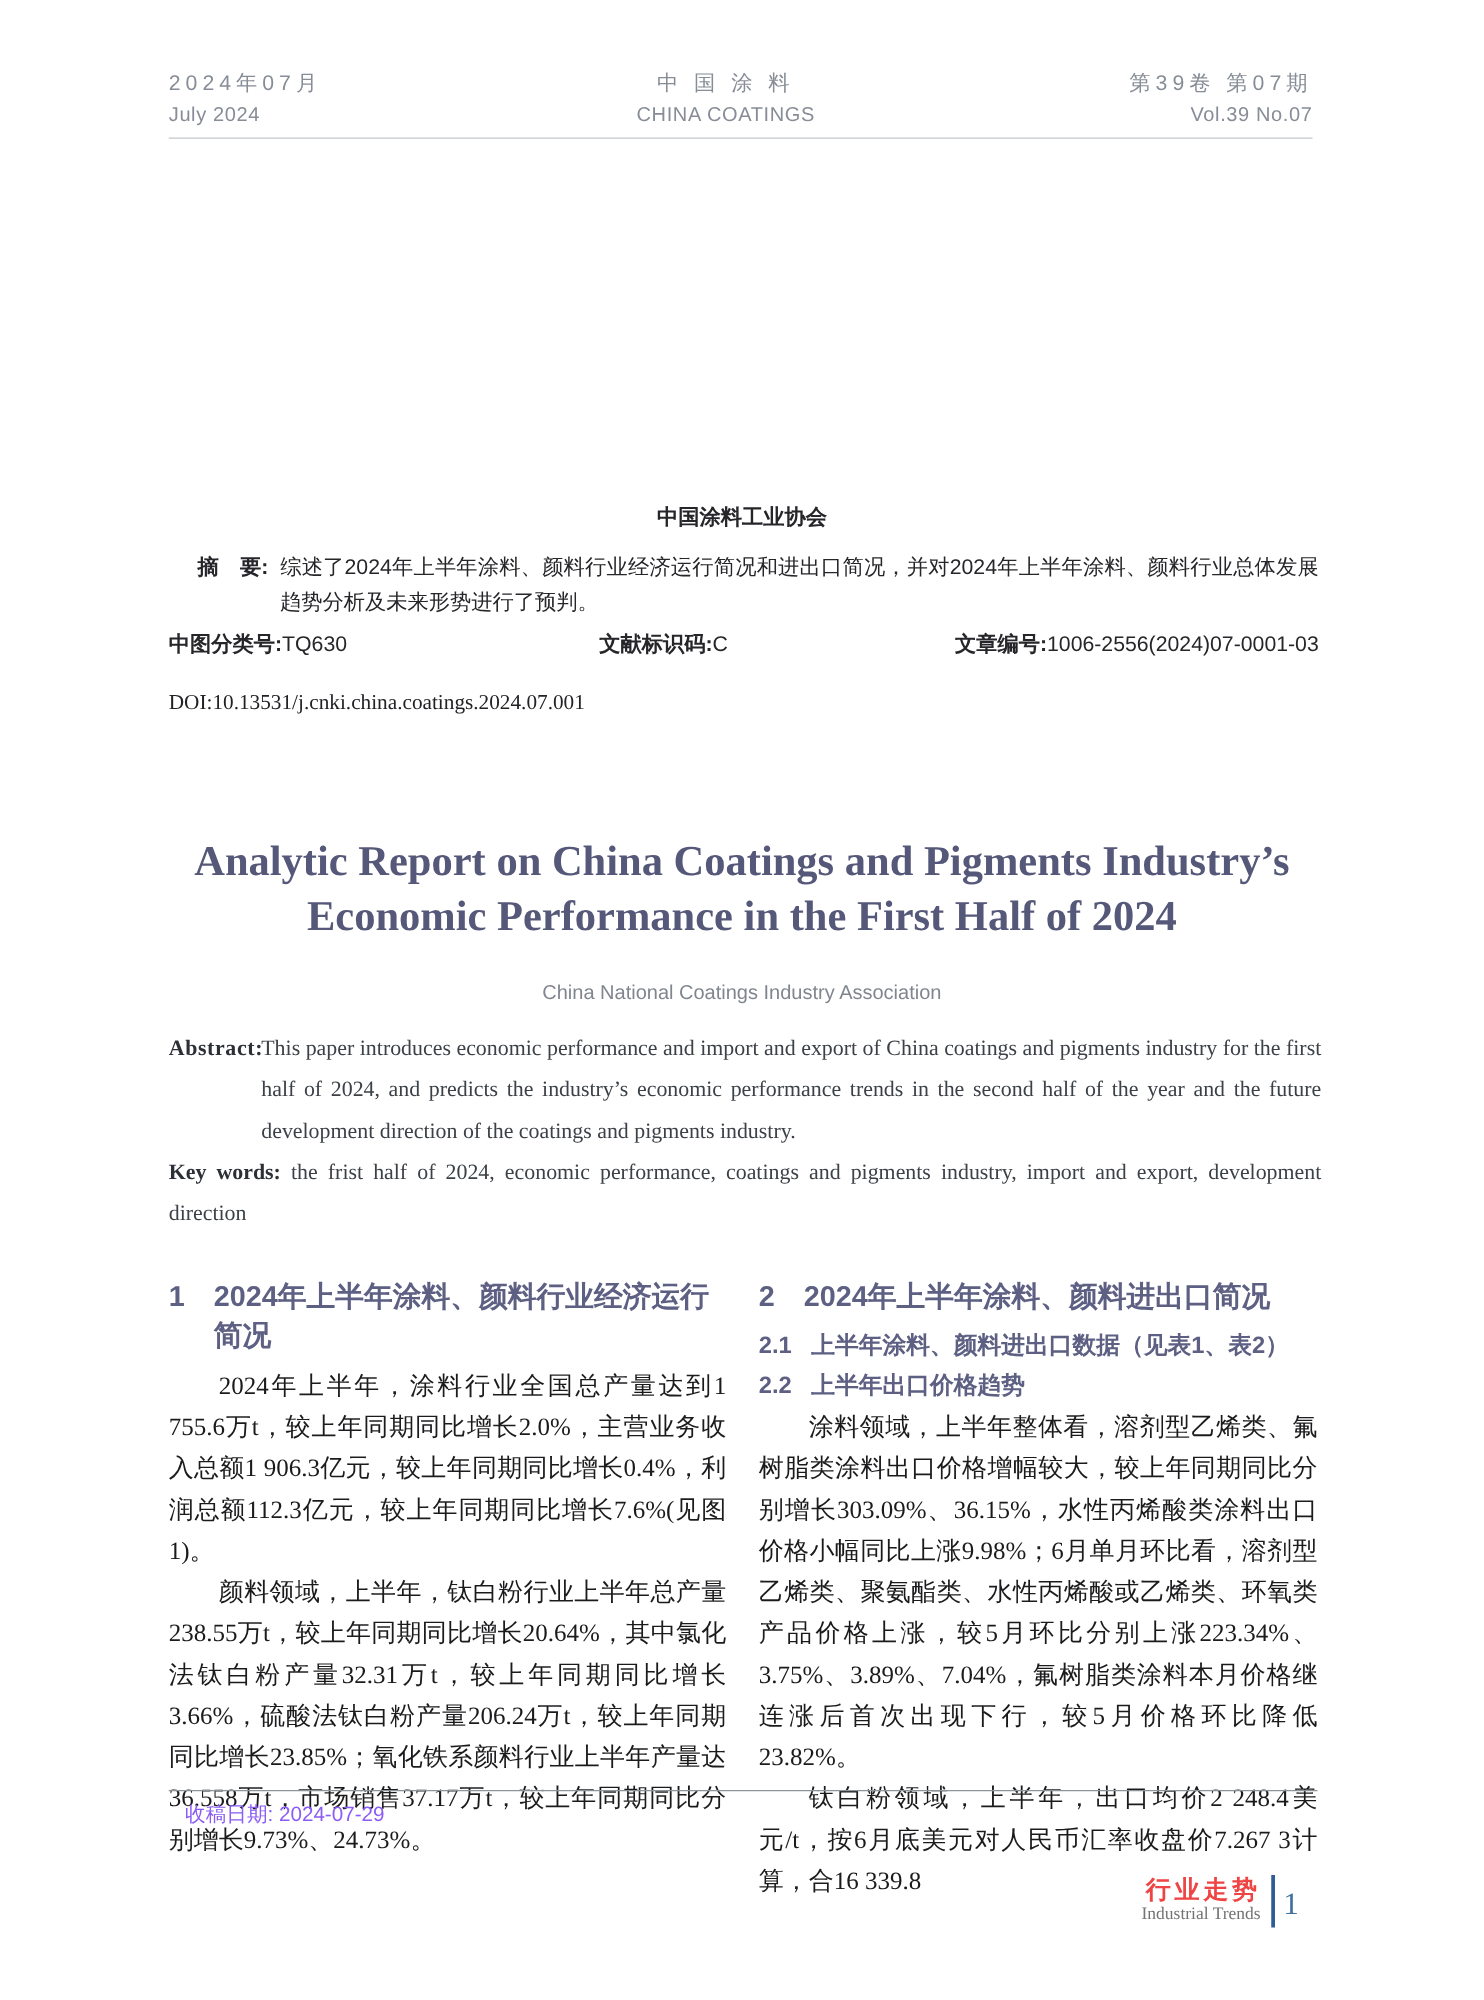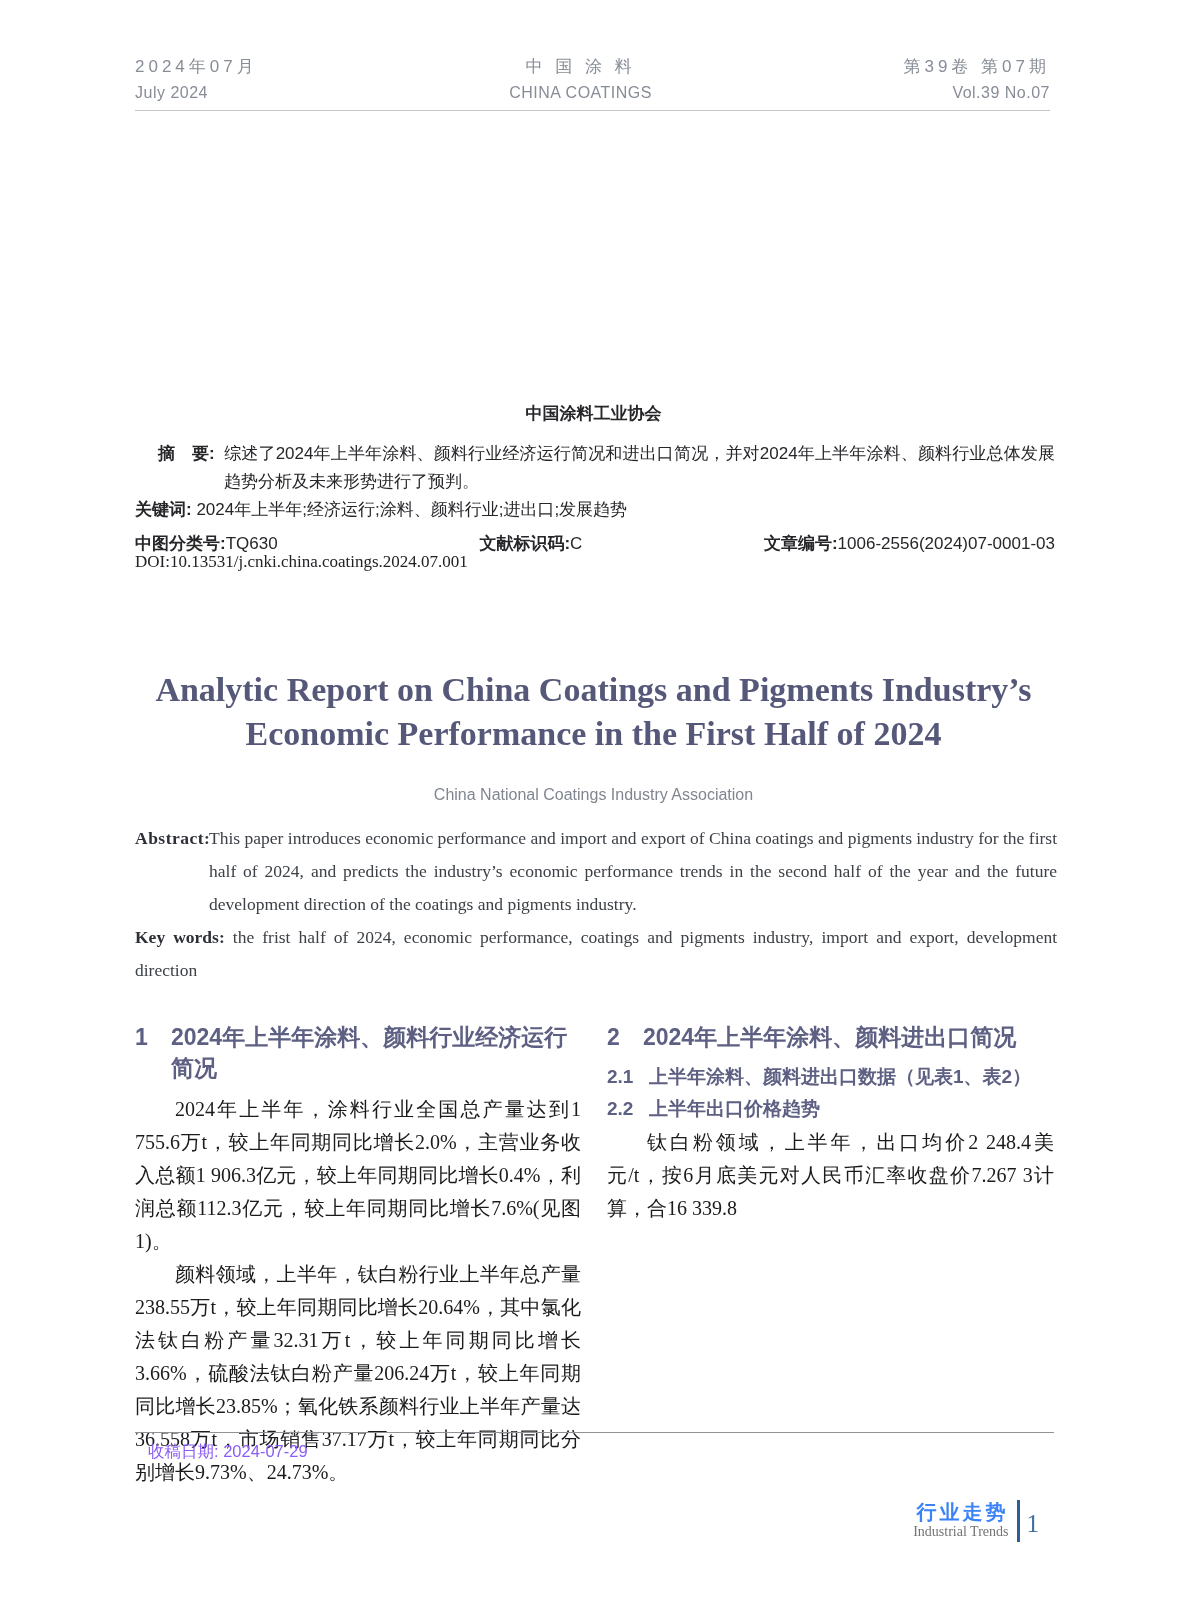--- a/index.html
+++ b/index.html
@@ -145,21 +145,21 @@
     font-size: 16.5px; color: #8b5cf6;
   }
   .page-footer {
     position: absolute; top: 1500px; right: 148px;
     display: flex; align-items: center;
   }
   .pf-text { text-align: right; }
   .pf-cn {
     font-family: "Liberation Sans", sans-serif;
     font-weight: bold; font-size: 20px; line-height: 22px;
-    color: #3b82f6; letter-spacing: 3px;
+    color: #ef4444; letter-spacing: 3px;
   }
   .pf-en {
     font-family: "Liberation Serif", serif;
     font-size: 14px; line-height: 18px; color: #737373;
   }
   .pf-bar {
     width: 3px; height: 42px; background: #2f5e96;
     margin: 0 7px 0 8px;
   }
   .pf-num {
@@ -187,23 +187,20 @@
       <div class="sub">Vol.39 No.07</div>
     </div>
   </div>
   <div class="masthead-rule"></div>
 
   <div class="author-cn">中国涂料工业协会</div>
 
   <div class="meta-block">
     <p class="hang">
       <span class="lbl">摘　要:</span><span>综述了2024年上半年涂料、颜料行业经济运行简况和进出口简况，并对2024年上半年涂料、颜料行业总体发展趋势分析及未来形势进行了预判。</span>
-    </p>
-    <p class="kw-line">
-      <span class="lbl">关键词:</span> <span>2024年上半年;经济运行;涂料、颜料行业;进出口;发展趋势</span>
     </p>
     <div class="meta-row">
       <span class="item i1">
         <span class="lbl">中图分类号:</span><span>TQ630</span>
       </span>
       <span class="item i2">
         <span class="lbl">文献标识码:</span><span>C</span>
       </span>
       <span class="item i3">
         <span class="lbl">文章编号:</span><span>1006-2556(2024)07-0001-03</span>
@@ -242,20 +239,21 @@
         <span class="ttl">2024年上半年涂料、颜料进出口简况</span>
       </div>
       <div class="subsec">
         <span class="num">2.1</span>
         <span class="ttl">上半年涂料、颜料进出口数据（见表1、表2）</span>
       </div>
       <div class="subsec">
         <span class="num">2.2</span>
         <span class="ttl">上半年出口价格趋势</span>
       </div>
+      <p class="body-p">涂料领域，上半年整体看，溶剂型乙烯类、氟树脂类涂料出口价格增幅较大，较上年同期同比分别增长303.09%、36.15%，水性丙烯酸类涂料出口价格小幅同比上涨9.98%；6月单月环比看，溶剂型乙烯类、聚氨酯类、水性丙烯酸或乙烯类、环氧类产品价格上涨，较5月环比分别上涨223.34%、3.75%、3.89%、7.04%，氟树脂类涂料本月价格继连涨后首次出现下行，较5月价格环比降低23.82%。</p>
       <p class="body-p">钛白粉领域，上半年，出口均价2 248.4美元/t，按6月底美元对人民币汇率收盘价7.267 3计算，合16 339.8</p>
     </div>
   </div>
 
   <div class="bottom-rule"></div>
   <div class="footnote">
     <span>收稿日期:</span>
     <span>2024-07-29</span>
   </div>
 

